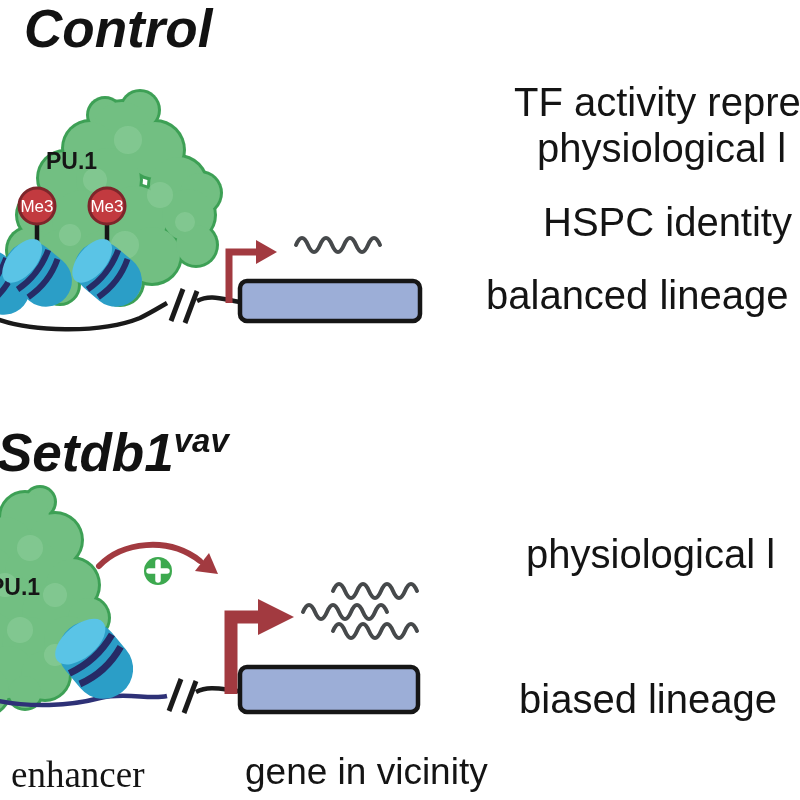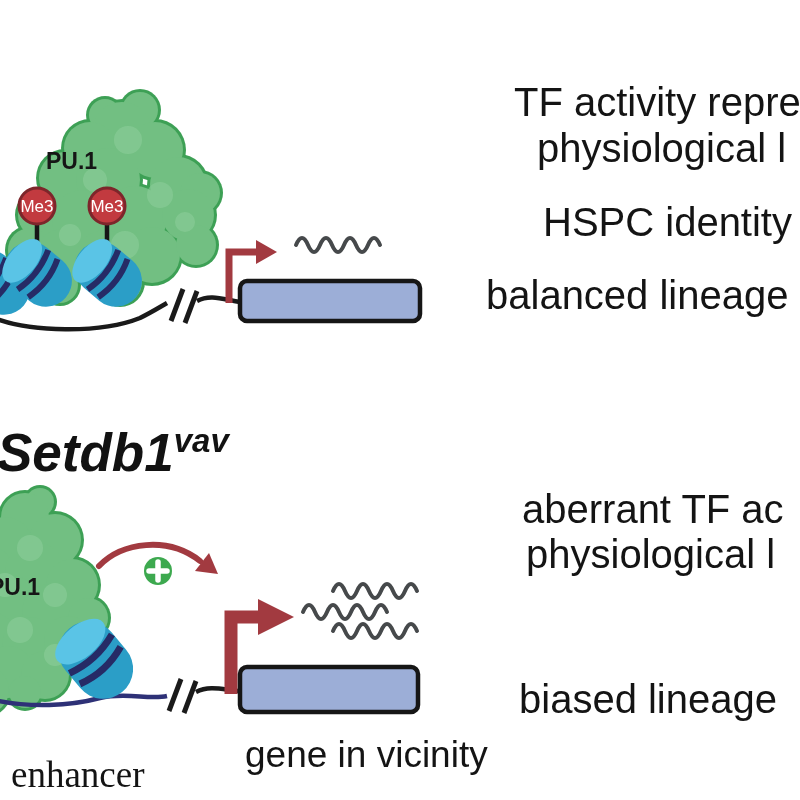--- a/index.html
+++ b/index.html
@@ -21,21 +21,21 @@
   .n1{left:514px;top:82px;}
   .n2{left:537px;top:128px;}
   .n3{left:543px;top:202px;}
   .n4{left:486px;top:275px;}
   .n5{left:522px;top:489px;}
   .n6{left:526px;top:534px;}
   .n7{left:513px;top:607px;}
   .n8{left:519px;top:679px;}
   .legend-label{position:absolute;font-size:37px;color:#141414;white-space:nowrap;line-height:1;}
   .l-enh{left:11px;top:756px;font-family:Liberation Serif, serif;}
-  .l-gene{left:245px;top:736px;}
+  .l-gene{left:245px;top:753px;}
   
   .blob-outline{fill:#3DA055;}
   .blob-fill{fill:#72BF82;}
   .blob-hi{fill:#8FCF9C;opacity:.55;}
   .nuc-body{stroke:#2B9EC7;stroke-linecap:round;}
   .nuc-face{fill:#5AC4E6;}
   .dna-wrap{stroke:#262B66;stroke-width:6;fill:none;}
   .dna-black{stroke:#1A1A1A;stroke-width:4.5;fill:none;}
   .dna-navy{stroke:#2E3177;stroke-width:4.5;fill:none;}
   .break-mark{stroke:#1A1A1A;stroke-width:5;}
@@ -245,29 +245,29 @@
       </g>
 
       <path class="squiggle" d="M 333 591 q 6 -14 12 0 t 12 0 t 12 0 t 12 0 t 12 0 t 12 0 t 12 0"></path>
       <path class="squiggle" d="M 303 612 q 6 -14 12 0 t 12 0 t 12 0 t 12 0 t 12 0 t 12 0 t 12 0"></path>
       <path class="squiggle" d="M 333 631 q 6 -14 12 0 t 12 0 t 12 0 t 12 0 t 12 0 t 12 0 t 12 0"></path>
 
       <rect class="gene-rect" x="240" y="667" width="178" height="45" rx="7" fill="#9CAED7"></rect>
     </g>
   </svg>
 
+  <div class="title t-top">Control</div>
   <div class="title t-bottom"><span>Setdb1</span><sup>vav</sup></div>
 
   <div class="pu1 pu1-top">PU.1</div>
   <div class="pu1 pu1-bottom">PU.1</div>
 
   <div class="note n1">TF activity repre</div>
   <div class="note n2">physiological l</div>
   <div class="note n3">HSPC identity</div>
   <div class="note n4">balanced lineage</div>
-  <div class="note n5">aberrant TF ac</div>
   <div class="note n6">physiological l</div>
   <div class="note n8">biased lineage</div>
 
   <div class="legend-label l-enh">enhancer</div>
   <div class="legend-label l-gene">gene in vicinity</div>
 
 </div>
 
 </body></html>

